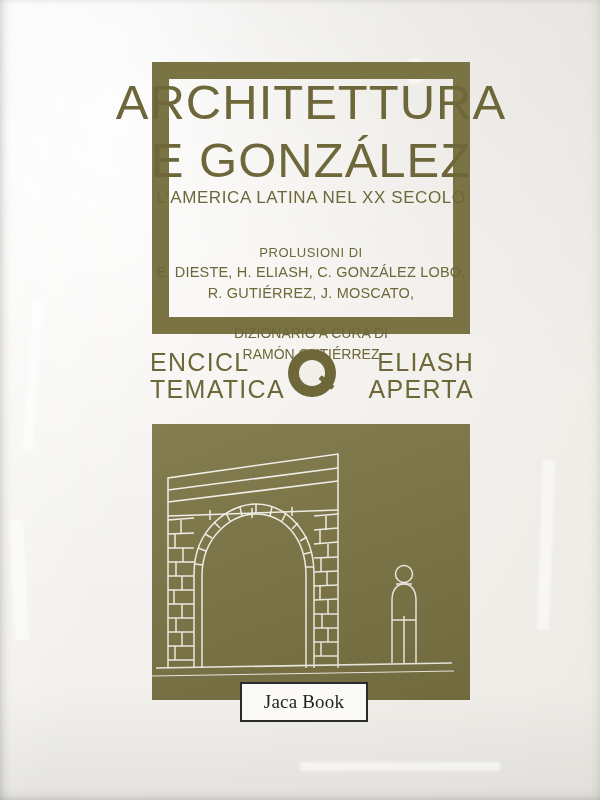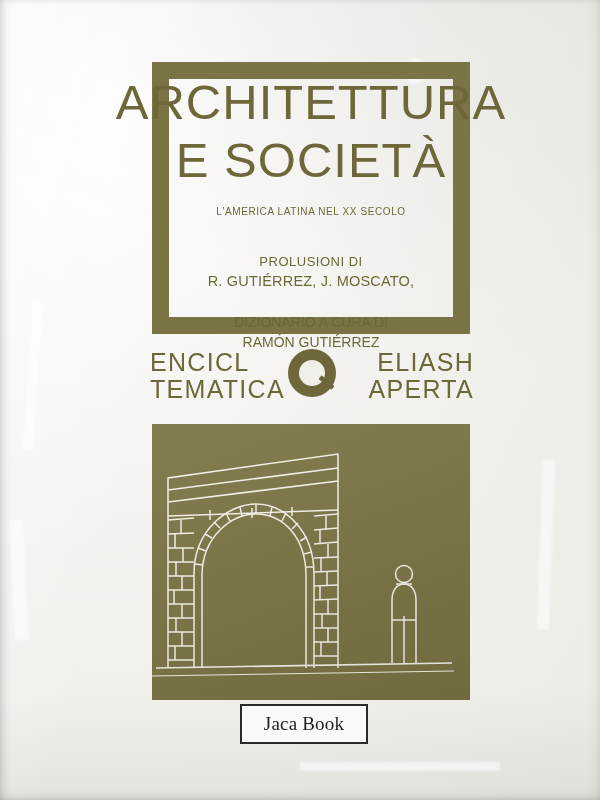--- a/index.html
+++ b/index.html
@@ -82,23 +82,22 @@
   .title-line2 {
     font-size: 49px;
     letter-spacing: 1px;
     line-height: 1.1;
     margin-top: 6px;
     font-weight: 400;
     color: #6d6739;
     white-space: nowrap;
   }
   .subtitle {
-    font-size: 10px;
+    font-size: 17px;
     letter-spacing: 0.6px;
-    margin-top: 18px;
     color: #6d6739;
   }
   .credits {
     margin-top: 36px;
     font-size: 14.5px;
     line-height: 1.42;
     color: #6d6739;
     letter-spacing: 0.2px;
   }
   .credits .small-label {
@@ -177,21 +176,21 @@
     inset: 0;
     background: linear-gradient(160deg, rgba(255,255,255,0.07), rgba(0,0,0,0.08));
     pointer-events: none;
   }
   .illus svg { position: absolute; left: 0; top: 0; }
 
   
   .publisher {
     position: absolute;
     left: 240px;
-    top: 704px;
+    top: 682px;
     width: 124px;
     height: 36px;
     border: 2px solid #2b2b2b;
     background: #fbfaf7;
     display: flex;
     align-items: center;
     justify-content: center;
   }
   .publisher span {
     font-family: "Liberation Serif", serif;
@@ -210,25 +209,26 @@
   <div class="scuff s1"></div>
   <div class="scuff s2"></div>
   <div class="scuff s3"></div>
   <div class="scuff s4"></div>
   <div class="scuff s5"></div>
 
   <div class="title-frame"></div>
 
   <div class="title-block">
     <div class="title-line1">ARCHITETTURA</div>
-    <div class="title-line2">E SOCIETÀ</div>
+    <div class="title-line2">E GONZÁLEZ</div>
     <div class="subtitle">L'AMERICA LATINA NEL XX SECOLO</div>
 
     <div class="credits">
       <div class="small-label">PROLUSIONI DI</div>
+      <div>E. DIESTE, H. ELIASH, C. GONZÁLEZ LOBO,</div>
       <div>R. GUTIÉRREZ, J. MOSCATO,</div>
     </div>
 
     <div class="editor">
       <div>DIZIONARIO A CURA DI</div>
       <div>RAMÓN GUTIÉRREZ</div>
     </div>
   </div>
 
   <div class="series">

